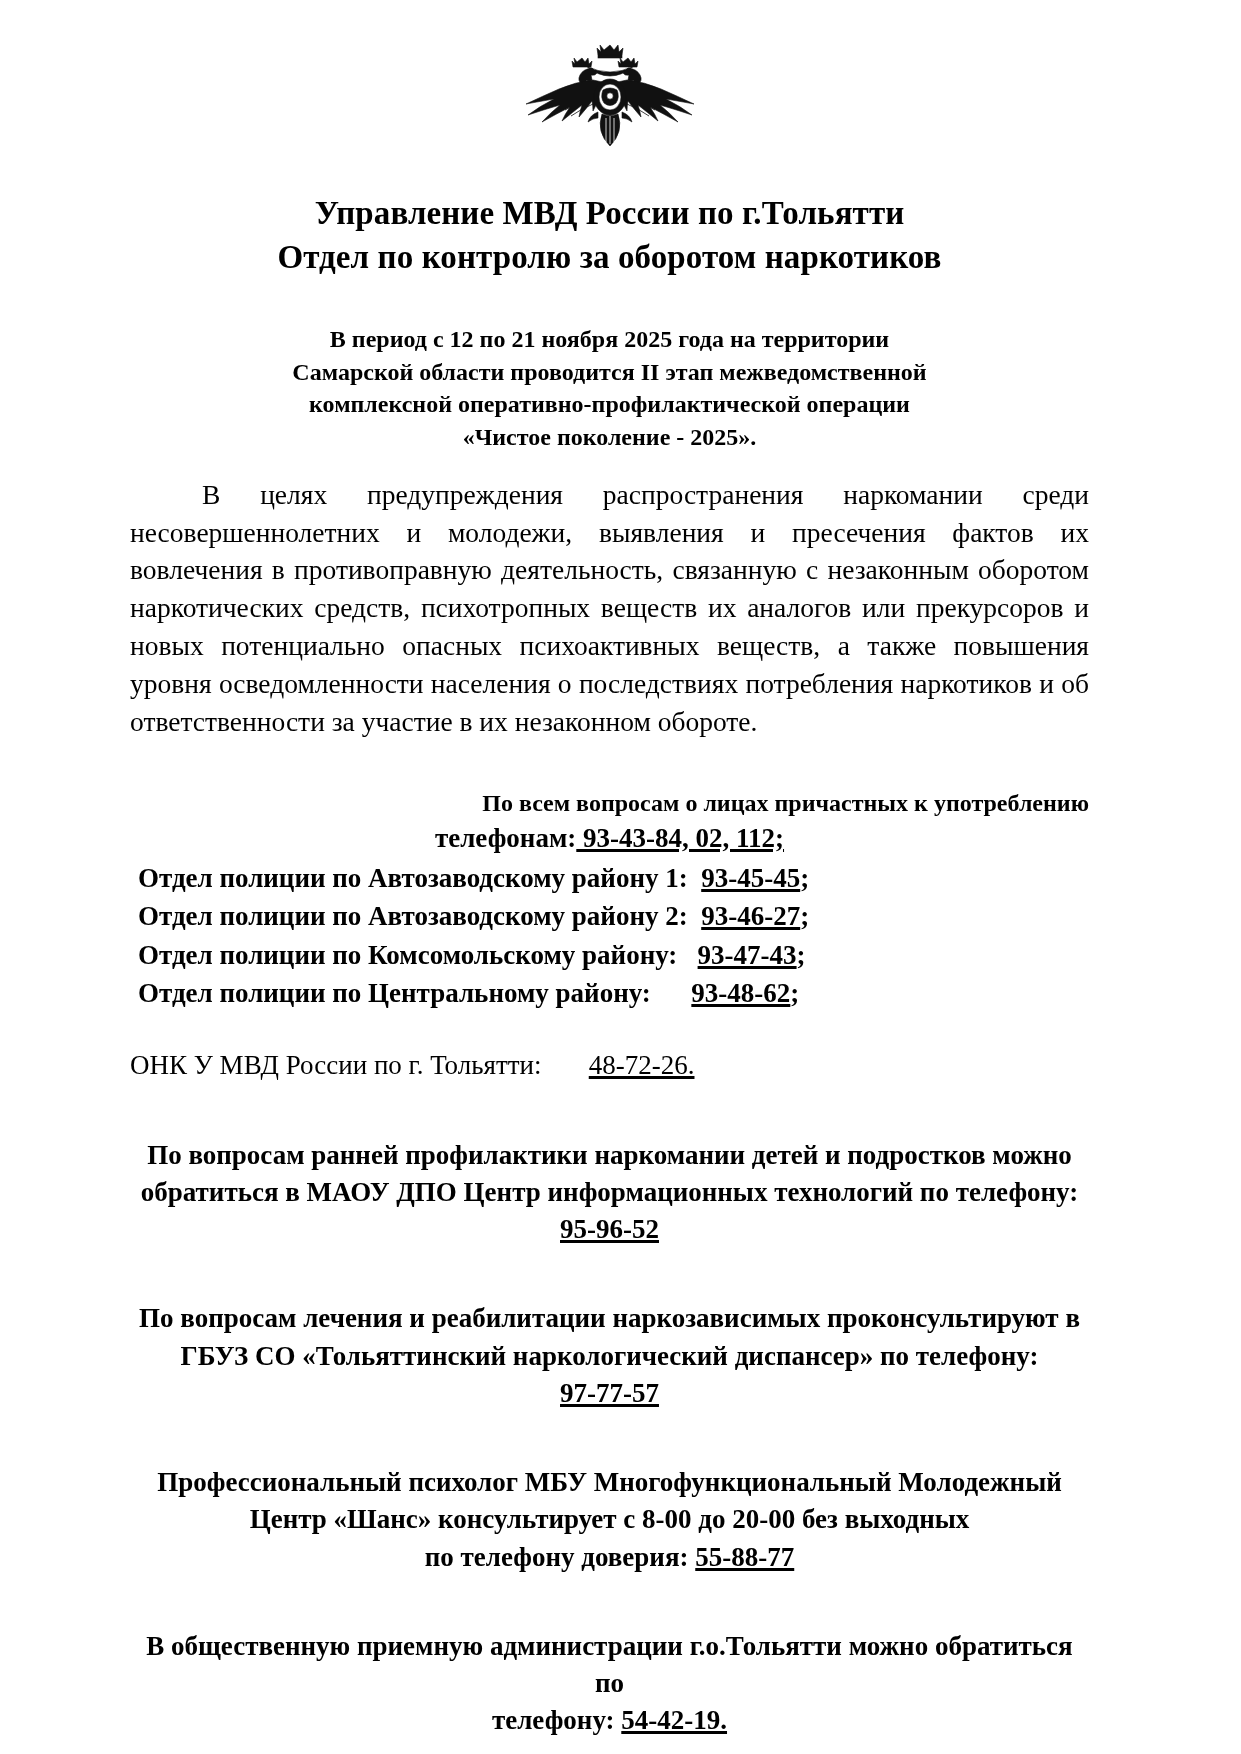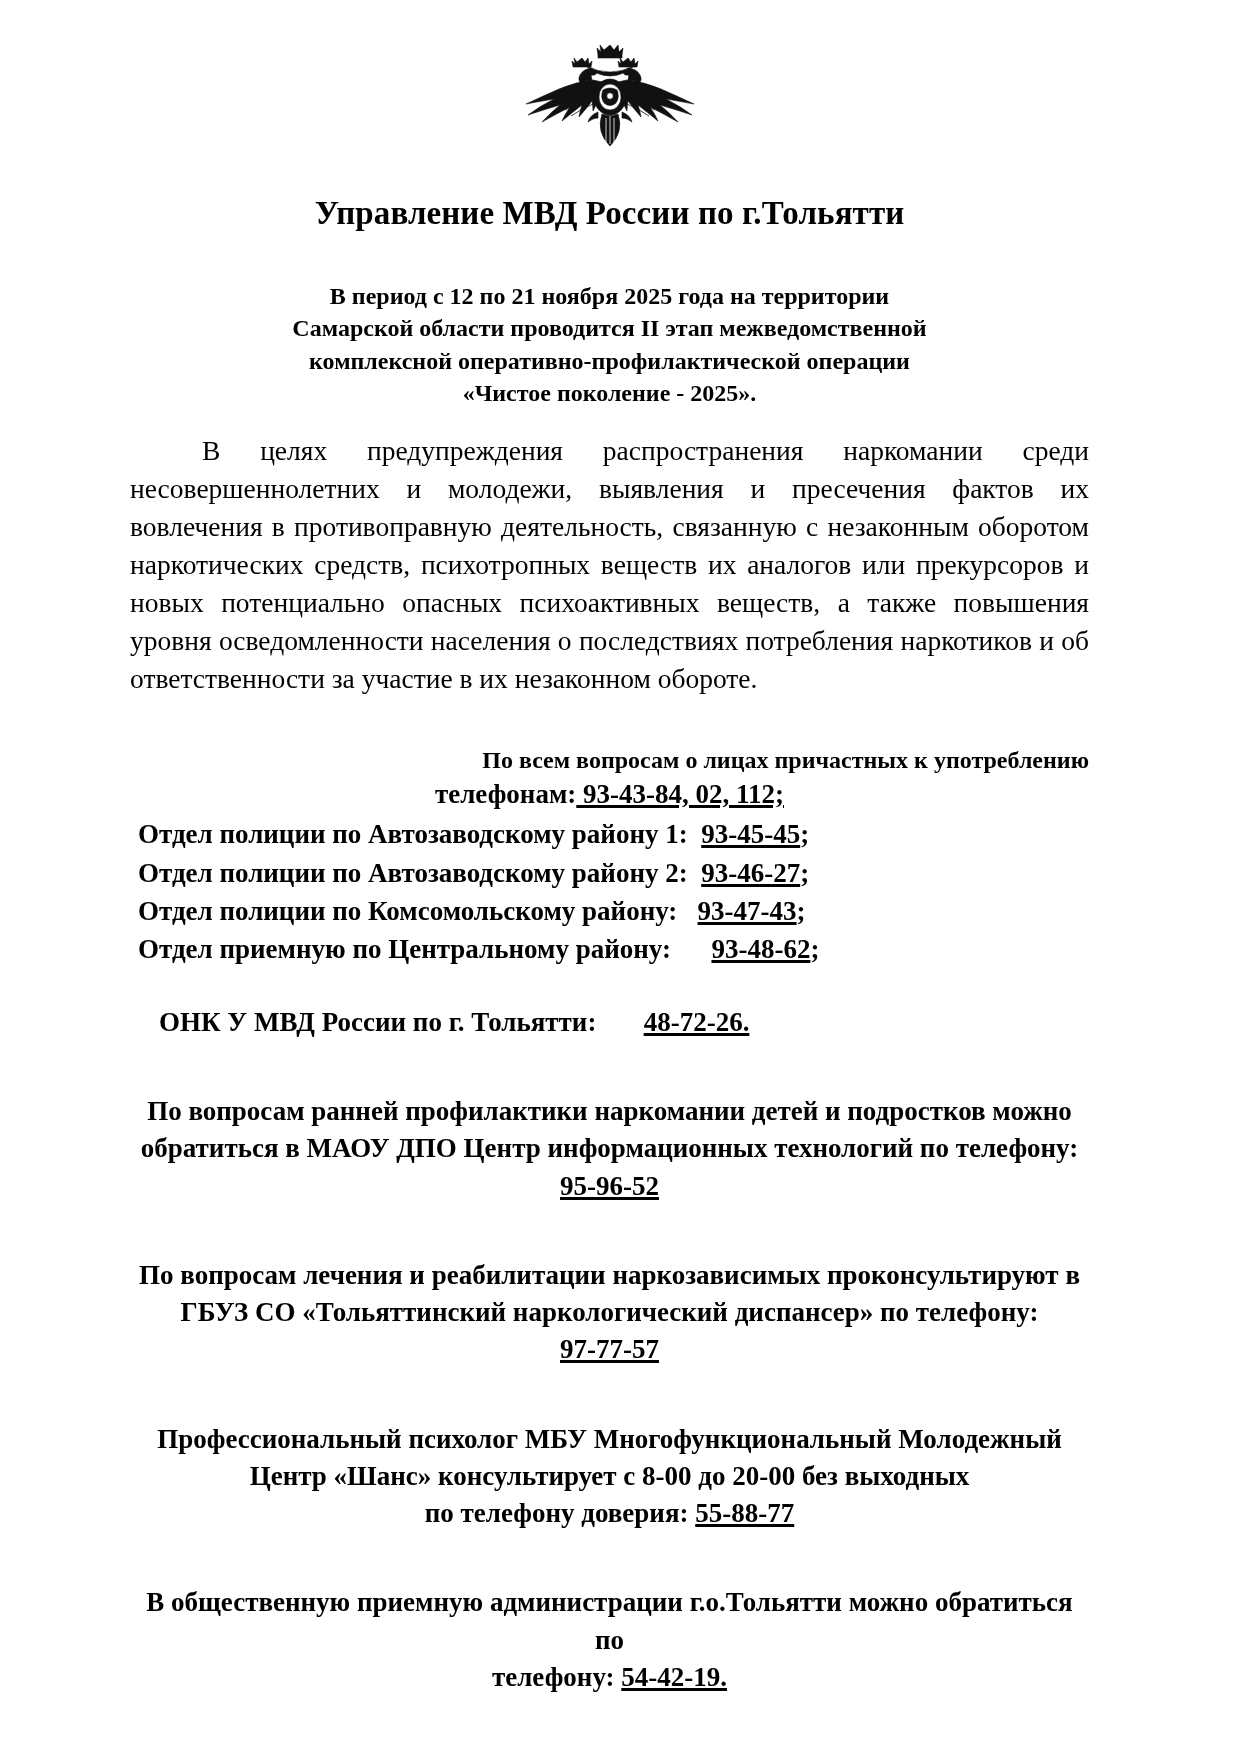--- a/index.html
+++ b/index.html
@@ -101,24 +101,23 @@
     font-size: 27px;
     font-weight: bold;
     line-height: 1.42;
     white-space: pre;
     margin-left: 8px;
   }
 
   .onk-row {
     margin-top: 34px;
     font-size: 27px;
-    font-weight: bold;
+    font-weight: normal;
     line-height: 1.42;
     white-space: pre;
-    margin-left: 29px;
   }
 
   
   .info-block {
     margin-top: 52px;
     text-align: center;
     font-size: 27px;
     font-weight: bold;
     line-height: 1.38;
   }
@@ -174,41 +173,42 @@
         </g>
 
         <path d="M104 70 q-8 3 -10 10 q5 -4 10 -4z"></path>
         <path d="M128 70 q8 3 10 10 q-5 -4 -10 -4z"></path>
       </g>
     </svg>
   </div>
 
   <div class="title-block">
     <div class="title-line">Управление МВД России по г.Тольятти</div>
+    <div class="title-line">Отдел по контролю за оборотом наркотиков</div>
   </div>
 
   <div class="lead-block">
     <div class="lead-line">В период с 12 по 21 ноября  2025 года  на территории</div>
     <div class="lead-line">Самарской области проводится II этап межведомственной</div>
     <div class="lead-line">комплексной оперативно-профилактической операции</div>
     <div class="lead-line">«Чистое поколение  - 2025».</div>
   </div>
 
   <div class="body-para">В целях предупреждения распространения наркомании среди несовершеннолетних и молодежи, выявления и пресечения фактов их вовлечения в противоправную деятельность, связанную с незаконным оборотом наркотических средств, психотропных веществ их аналогов или прекурсоров и новых потенциально опасных психоактивных веществ, а также повышения уровня осведомленности  населения о последствиях потребления наркотиков и об ответственности за участие в их незаконном обороте.</div>
 
   <div class="contacts-intro">По всем вопросам о лицах причастных к употреблению</div>
   <div class="contacts-para">
     <span class="tail"><span>телефонам:</span><span class="phone-u"> 93-43-84, 02, 112;</span></span>
   </div>
 
   <div class="dept-list">
     <div class="dept-row"><span>Отдел полиции по Автозаводскому району 1:</span><span>  </span><span class="phone-u">93-45-45</span><span>;</span></div>
     <div class="dept-row"><span>Отдел полиции по Автозаводскому району 2:</span><span>  </span><span class="phone-u">93-46-27</span><span>;</span></div>
     <div class="dept-row"><span>Отдел полиции по Комсомольскому району:</span><span>   </span><span class="phone-u">93-47-43</span><span>;</span></div>
-    <div class="dept-row"><span>Отдел приемную по Центральному району:</span><span>      </span><span class="phone-u">93-48-62</span><span>;</span></div>
+    <div class="dept-row"><span>Отдел полиции по Центральному району:</span><span>      </span><span class="phone-u">93-48-62</span><span>;</span></div>
   </div>
 
   <div class="onk-row"><span>ОНК У МВД России по г. Тольятти:</span><span>       </span><span class="phone-u">48-72-26.</span></div>
 
   <div class="info-block">
     <div>По вопросам ранней профилактики наркомании детей и подростков можно</div>
     <div>обратиться в МАОУ ДПО Центр информационных технологий по телефону:</div>
     <div class="num phone-u" style="display:inline-block">95-96-52</div>
   </div>
 

